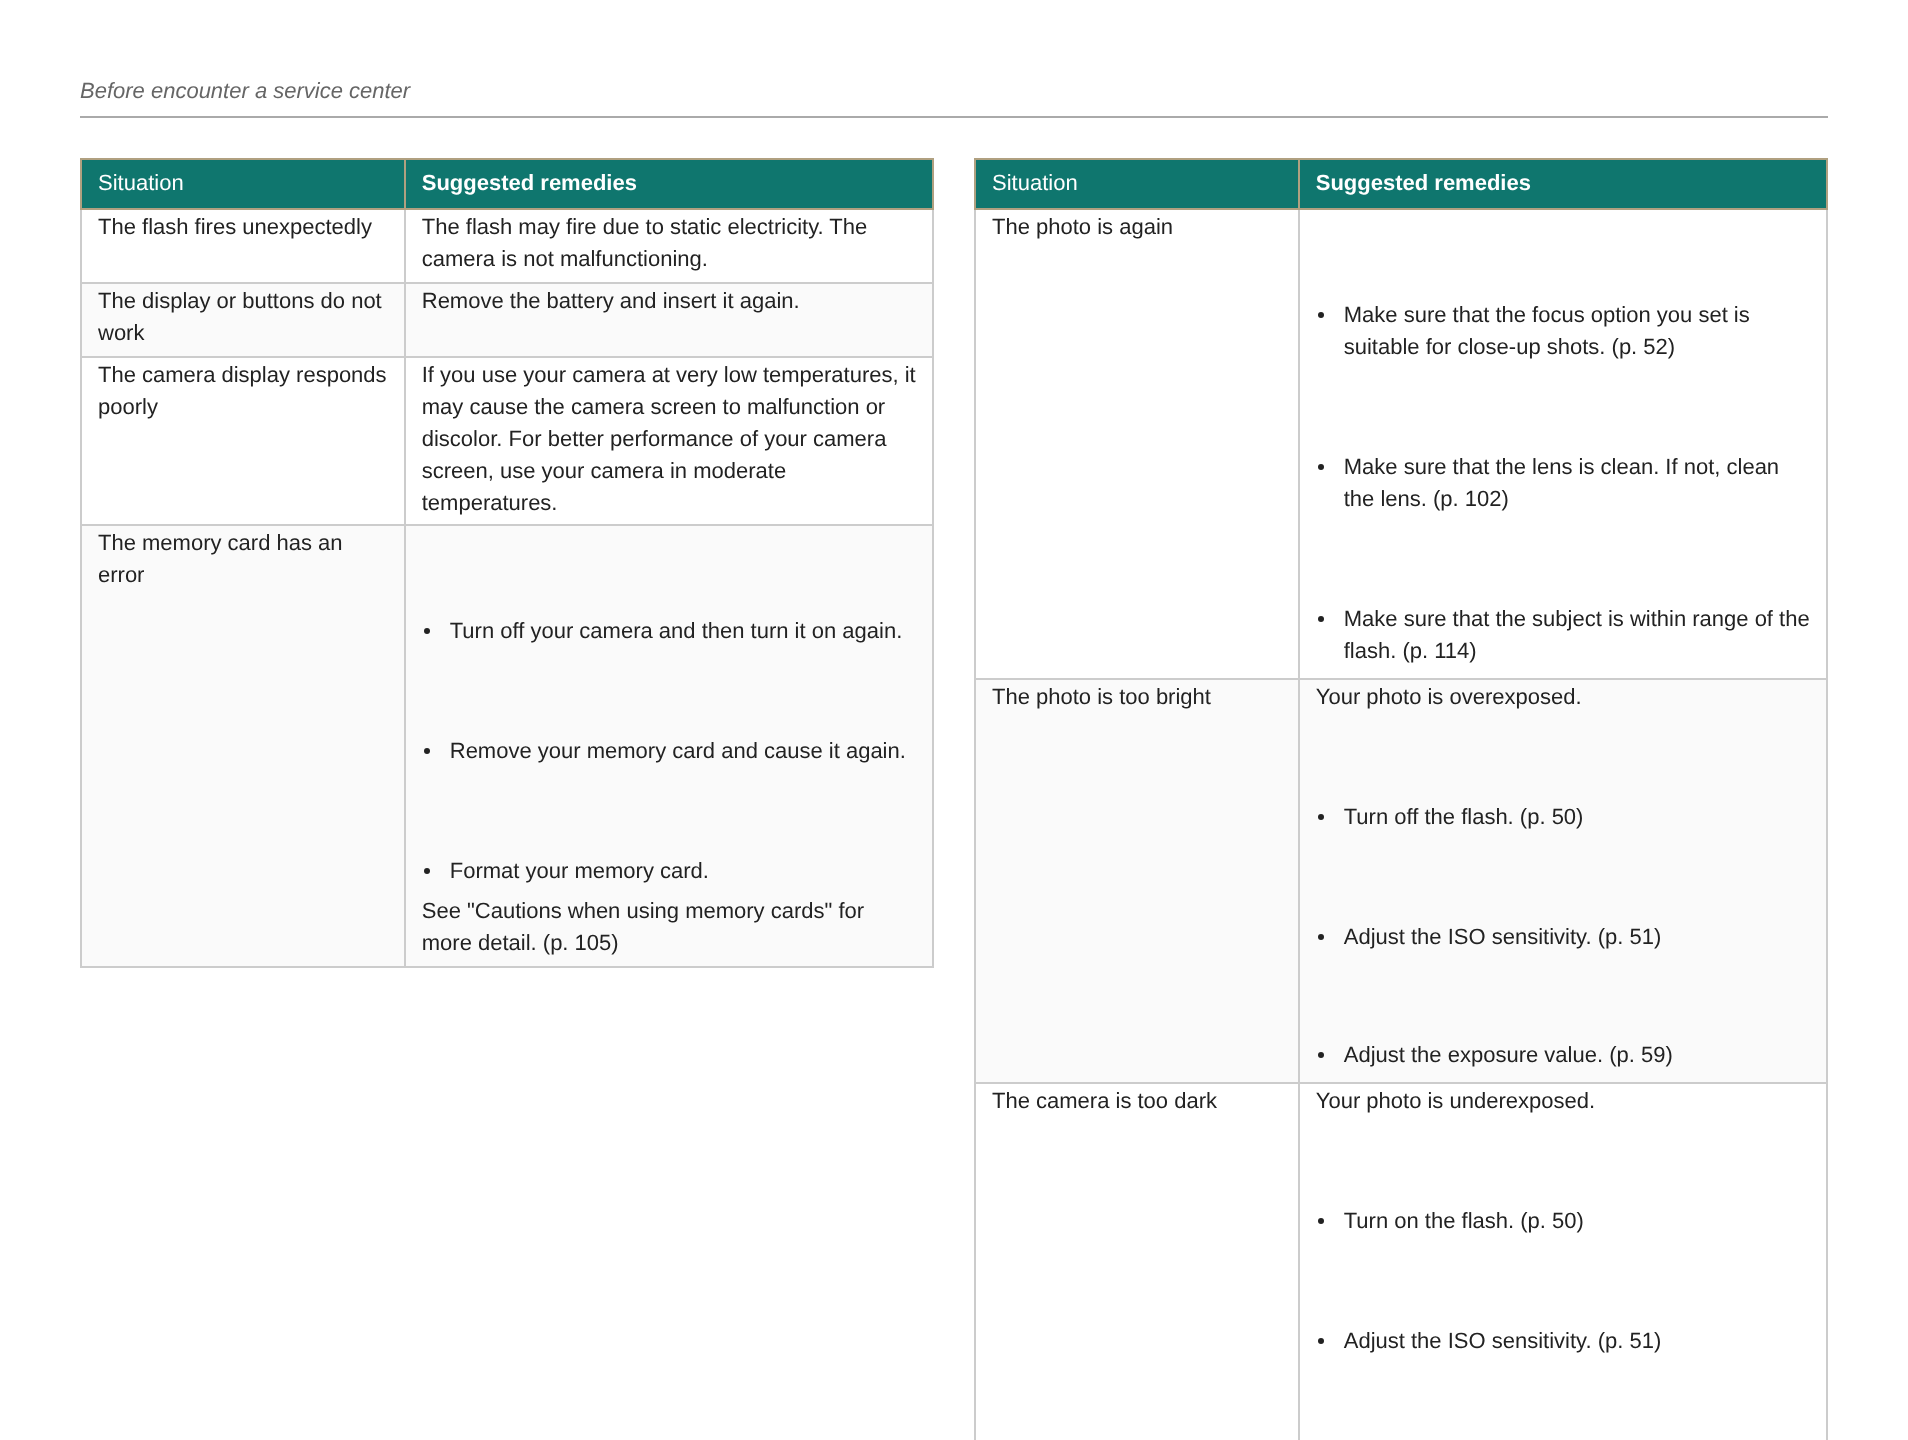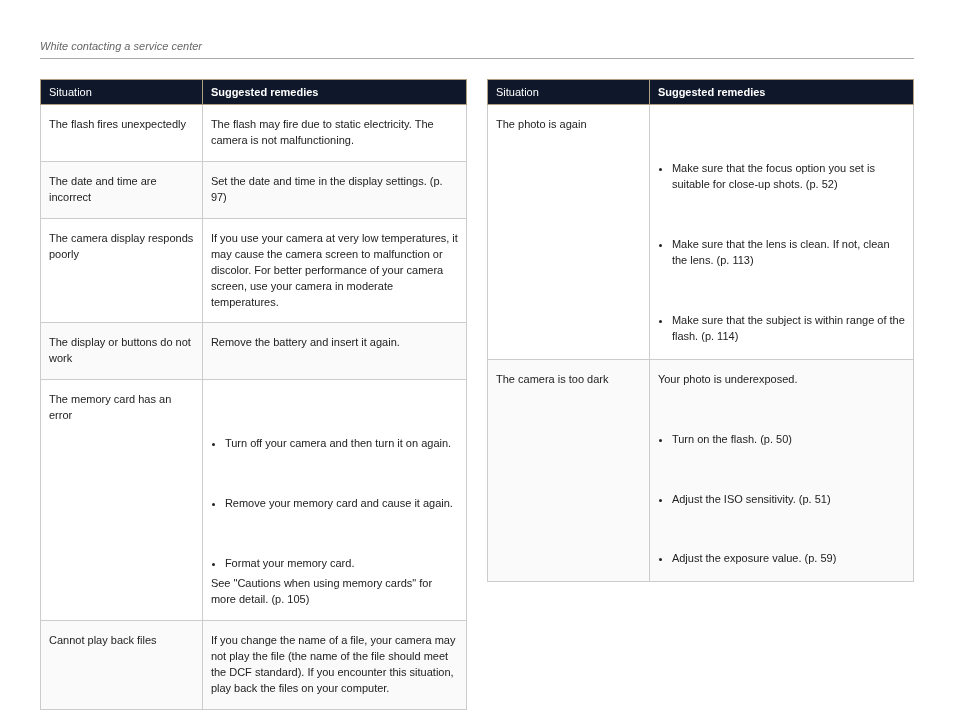--- a/index.html
+++ b/index.html
@@ -32,29 +32,29 @@
     }
     .table-wrapper {
       flex: 1;
     }
     table {
       width: 100%;
       border-collapse: collapse;
       font-size: 11px;
     }
     th {
-      background: #0f172a;
+      background: #0f766e;
       color: #fff;
       font-weight: bold;
       padding: 6px 8px;
       text-align: left;
       border: 1px solid #b0a080;
     }
     td {
-      padding: 12px 8px;
+      padding: 2px 8px;
       border: 1px solid #ccc;
       vertical-align: top;
       line-height: 1.45;
     }
     tr:nth-child(even) td {
       background: #fafafa;
     }
     tr:nth-child(odd) td {
       background: #fff;
     }
@@ -82,95 +82,94 @@
       color: #555;
       left: 0;
     }
   </style>
 </head>
 <body>
 
 <div class="page-container">
 
   <div class="page-header">
-    <span class="page-header-text">White contacting a service center</span>
+    <span class="page-header-text">Before encounter a service center</span>
   </div>
 
   <div class="tables-row">
 
     <div class="table-wrapper">
       <table>
         <thead>
           <tr>
             <th class="situation-col">Situation</th>
             <th class="remedy-col">Suggested remedies</th>
           </tr>
         </thead>
         <tbody id="left-table-body">
         <tr>
               <td>The flash fires unexpectedly</td>
               <td>
                 <p>The flash may fire due to static electricity. The camera is not malfunctioning.</p>
               </td>
             </tr>
             <tr>
-              <td>The date and time are incorrect</td>
+              <td>The display or buttons do not work</td>
               <td>
-                <p>Set the date and time in the display settings. (p. 97)</p>
+                <p>Remove the battery and insert it again.</p>
               </td>
             </tr>
             <tr>
               <td>The camera display responds poorly</td>
               <td>
                 <p>If you use your camera at very low temperatures, it may cause the camera screen to malfunction or discolor. For better performance of your camera screen, use your camera in moderate temperatures.</p>
-              </td>
-            </tr>
-            <tr>
-              <td>The display or buttons do not work</td>
-              <td>
-                <p>Remove the battery and insert it again.</p>
               </td>
             </tr>
             <tr>
               <td>The memory card has an error</td>
               <td>
                 <ul>
                   <li>Turn off your camera and then turn it on again.</li>
                   <li>Remove your memory card and cause it again.</li>
                   <li>Format your memory card.</li>
                 </ul>
                 <p style="margin-top: 4px;">See "Cautions when using memory cards" for more detail. (p. 105)</p>
-              </td>
-            </tr>
-            <tr>
-              <td>Cannot play back files</td>
-              <td>
-                <p>If you change the name of a file, your camera may not play the file (the name of the file should meet the DCF standard). If you encounter this situation, play back the files on your computer.</p>
               </td>
             </tr>
           </tbody>
       </table>
     </div>
 
     <div class="table-wrapper">
       <table>
         <thead>
           <tr>
             <th class="situation-col">Situation</th>
             <th class="remedy-col">Suggested remedies</th>
           </tr>
         </thead>
         <tbody id="right-table-body">
         <tr>
               <td>The photo is again</td>
               <td>
                 <ul>
                   <li>Make sure that the focus option you set is suitable for close-up shots. (p. 52)</li>
-                  <li>Make sure that the lens is clean. If not, clean the lens. (p. 113)</li>
+                  <li>Make sure that the lens is clean. If not, clean the lens. (p. 102)</li>
                   <li>Make sure that the subject is within range of the flash. (p. 114)</li>
+                </ul>
+              </td>
+            </tr>
+            <tr>
+              <td>The photo is too bright</td>
+              <td>
+                <p>Your photo is overexposed.</p>
+                <ul>
+                  <li>Turn off the flash. (p. 50)</li>
+                  <li>Adjust the ISO sensitivity. (p. 51)</li>
+                  <li>Adjust the exposure value. (p. 59)</li>
                 </ul>
               </td>
             </tr>
             <tr>
               <td>The camera is too dark</td>
               <td>
                 <p>Your photo is underexposed.</p>
                 <ul>
                   <li>Turn on the flash. (p. 50)</li>
                   <li>Adjust the ISO sensitivity. (p. 51)</li>

